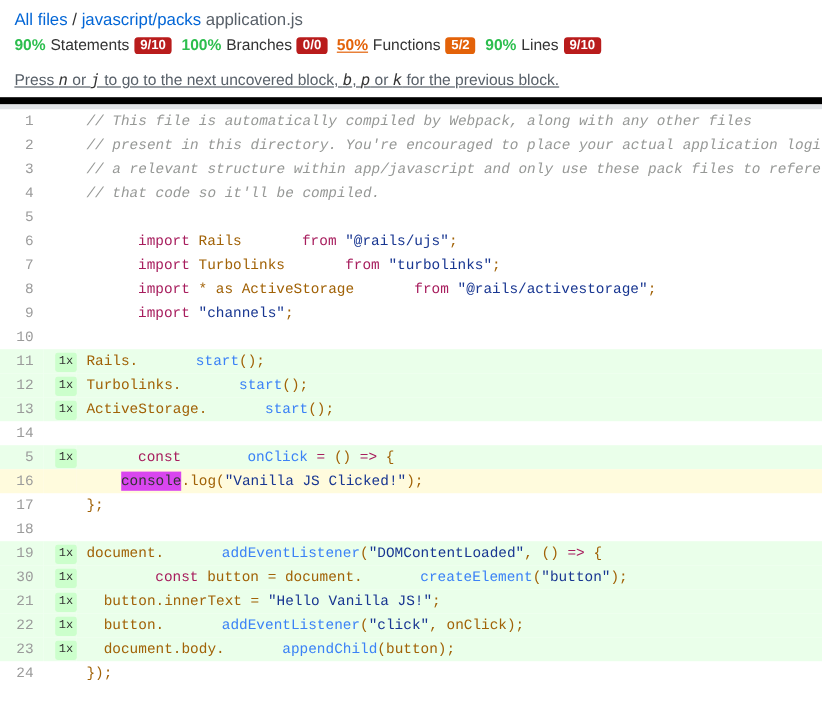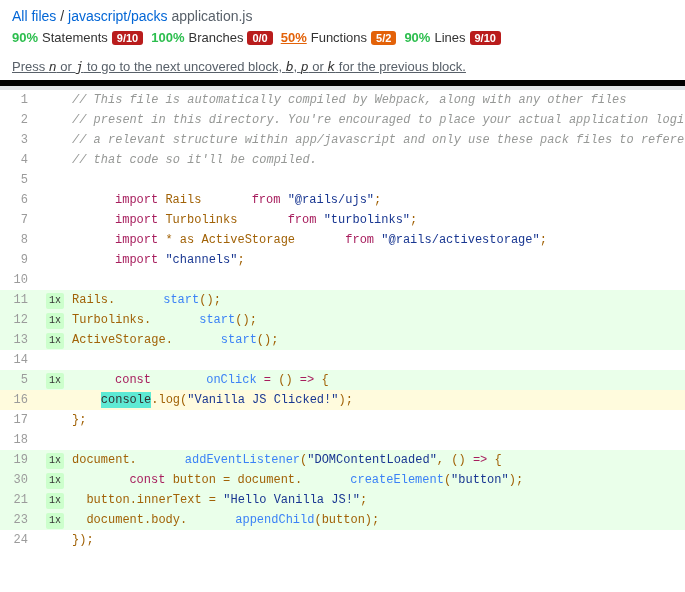--- a/index.html
+++ b/index.html
@@ -233,21 +233,21 @@
         <td class="code-cell"></td>
       </tr>
       <tr class="covered">
         <td class="line-num">5</td>
         <td class="hit-count"><span class="hit-badge">1x</span></td>
         <td class="code-cell"><span class="kw">const </span><span class="fn">onClick</span><span class="ident"> </span><span class="op">=</span><span class="ident"> () </span><span class="arrow">=&gt;</span><span class="ident"> {</span></td>
       </tr>
       <tr class="highlight-yellow">
         <td class="line-num">16</td>
         <td class="hit-count"></td>
-        <td class="code-cell">    <span style="background:#5eead4;padding:1px 0">console</span><span class="ident">.log(</span><span class="str">"Vanilla JS Clicked!"</span><span class="ident">);</span></td>
+        <td class="code-cell">    <span style="background:#d946ef;padding:1px 0">console</span><span class="ident">.log(</span><span class="str">"Vanilla JS Clicked!"</span><span class="ident">);</span></td>
       </tr>
       <tr>
         <td class="line-num">17</td>
         <td class="hit-count"></td>
         <td class="code-cell"><span class="ident">};</span></td>
       </tr>
       <tr>
         <td class="line-num">18</td>
         <td class="hit-count"></td>
         <td class="code-cell"></td>
@@ -259,20 +259,25 @@
       </tr>
       <tr class="covered">
         <td class="line-num">30</td>
         <td class="hit-count"><span class="hit-badge">1x</span></td>
         <td class="code-cell"><span class="ident">  </span><span class="kw">const </span><span class="ident">button</span><span class="ident"> = document</span><span class="ident">.</span><span class="fn">createElement</span><span class="ident">(</span><span class="str">"button"</span><span class="ident">);</span></td>
       </tr>
       <tr class="covered">
         <td class="line-num">21</td>
         <td class="hit-count"><span class="hit-badge">1x</span></td>
         <td class="code-cell"><span class="ident">  </span><span class="ident">button</span><span class="ident">.</span><span class="ident">innerText</span><span class="ident"> = </span><span class="str">"Hello Vanilla JS!"</span><span class="ident">;</span></td>
+      </tr>
+      <tr class="covered">
+        <td class="line-num">22</td>
+        <td class="hit-count"><span class="hit-badge">1x</span></td>
+        <td class="code-cell"><span class="ident">  </span><span class="ident">button</span><span class="ident">.</span><span class="fn">addEventListener</span><span class="ident">(</span><span class="str">"click"</span><span class="ident">, onClick);</span></td>
       </tr>
       <tr class="covered">
         <td class="line-num">23</td>
         <td class="hit-count"><span class="hit-badge">1x</span></td>
         <td class="code-cell"><span class="ident">  </span><span class="ident">document</span><span class="ident">.</span><span class="ident">body</span><span class="ident">.</span><span class="fn">appendChild</span><span class="ident">(button);</span></td>
       </tr>
       <tr>
         <td class="line-num">24</td>
         <td class="hit-count"></td>
         <td class="code-cell"><span class="ident">});</span></td>

